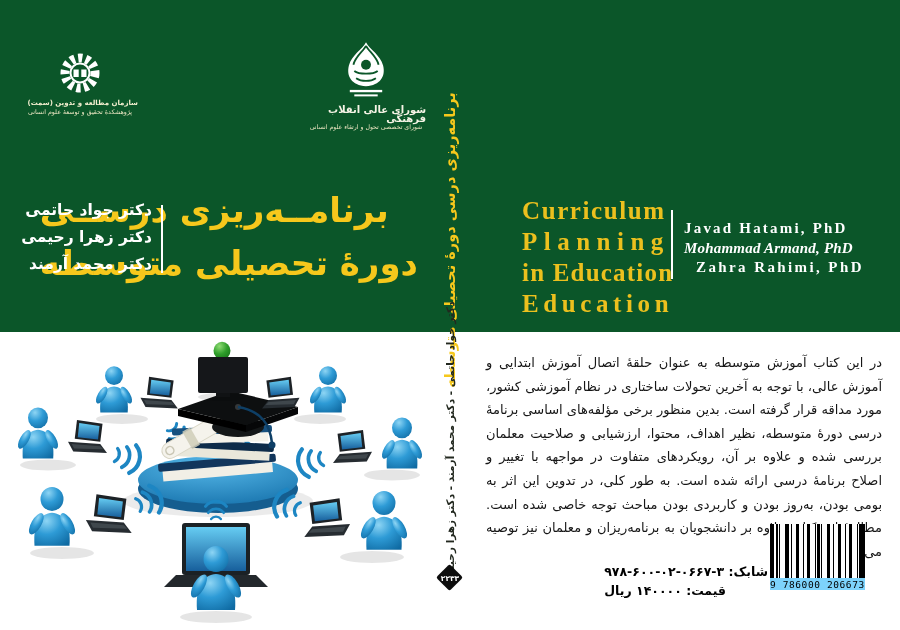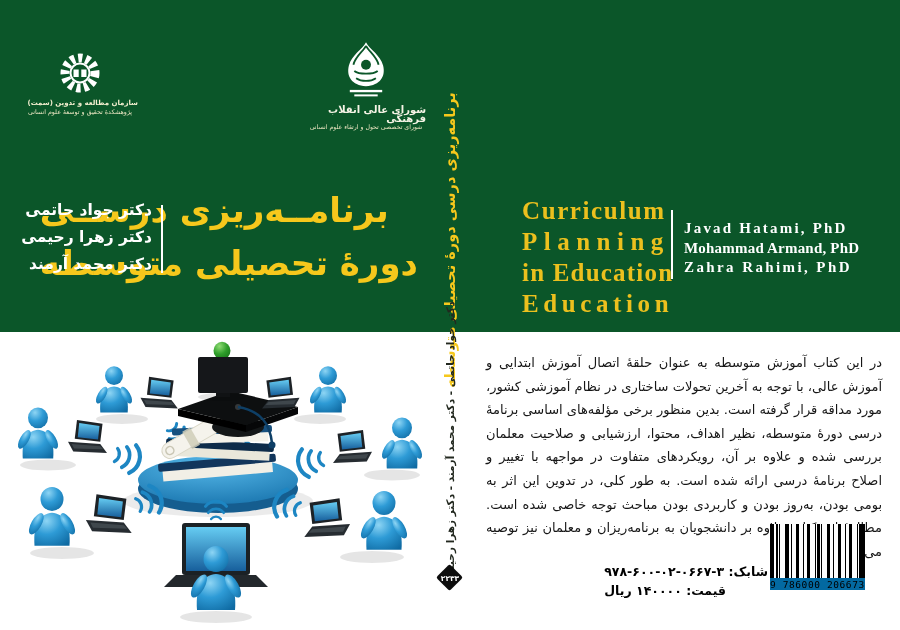--- a/index.html
+++ b/index.html
@@ -43,34 +43,34 @@
   #title-en{left:522px;top:187px;color:#ecc01e;font-family:"Liberation Serif",serif;
             font-weight:bold;font-size:25px;line-height:31px;white-space:nowrap;}
   #title-en .ls-a{letter-spacing:1.6px;margin-top:8px;}
   #title-en .ls-b{letter-spacing:6.5px;}
   #title-en .ls-c{letter-spacing:1.2px;}
   #title-en .ls-d{letter-spacing:4.6px;}
   #divider-en{left:671px;top:210px;width:2px;height:69px;background:#ffffff;}
   #authors-en{left:684px;top:219px;color:#ffffff;font-family:"Liberation Serif",serif;
               font-weight:bold;font-size:15px;line-height:19.5px;white-space:nowrap;}
   #authors-en .ls-a{letter-spacing:2.2px;}
-  #authors-en .ls-b{letter-spacing:0.2px;}
-  #authors-en .ls-c{letter-spacing:2.4px;}
+  #authors-en .ls-b{letter-spacing:0.2px;font-style:italic;}
+  #authors-en .ls-c{letter-spacing:2.4px;margin-left:12px;}
 
   #abstract{right:18px;top:351px;width:396px;direction:rtl;text-align:justify;
             color:#161616;font-size:13px;line-height:23.6px;}
 
   
   #barcode{left:770px;top:524px;width:95px;}
   #barcode .bars{height:54px;background-color:#ffffff;background-image:
       repeating-linear-gradient(90deg,#000 0 1.5px,transparent 1.5px 6px),
       repeating-linear-gradient(90deg,transparent 0 2.5px,#000 2.5px 5px,transparent 5px 10.5px);
       border-left:3px solid #000;border-right:3px solid #000;}
   #barcode .num{font-family:"DejaVu Sans Mono",monospace;font-size:9.5px;letter-spacing:0.6px;
-      text-align:left;background:#0369a1;padding-top:1px;color:#000;}
+      text-align:left;background:#7dd3fc;padding-top:1px;color:#000;}
   #isbn-price{right:132px;top:562px;direction:rtl;text-align:left;color:#000;
       font-weight:bold;font-size:12.5px;line-height:19px;white-space:nowrap;}
 
   svg{display:block;}
 </style>
 </head>
 <body>
 
 <div class="abs" id="green-band"></div>
 

